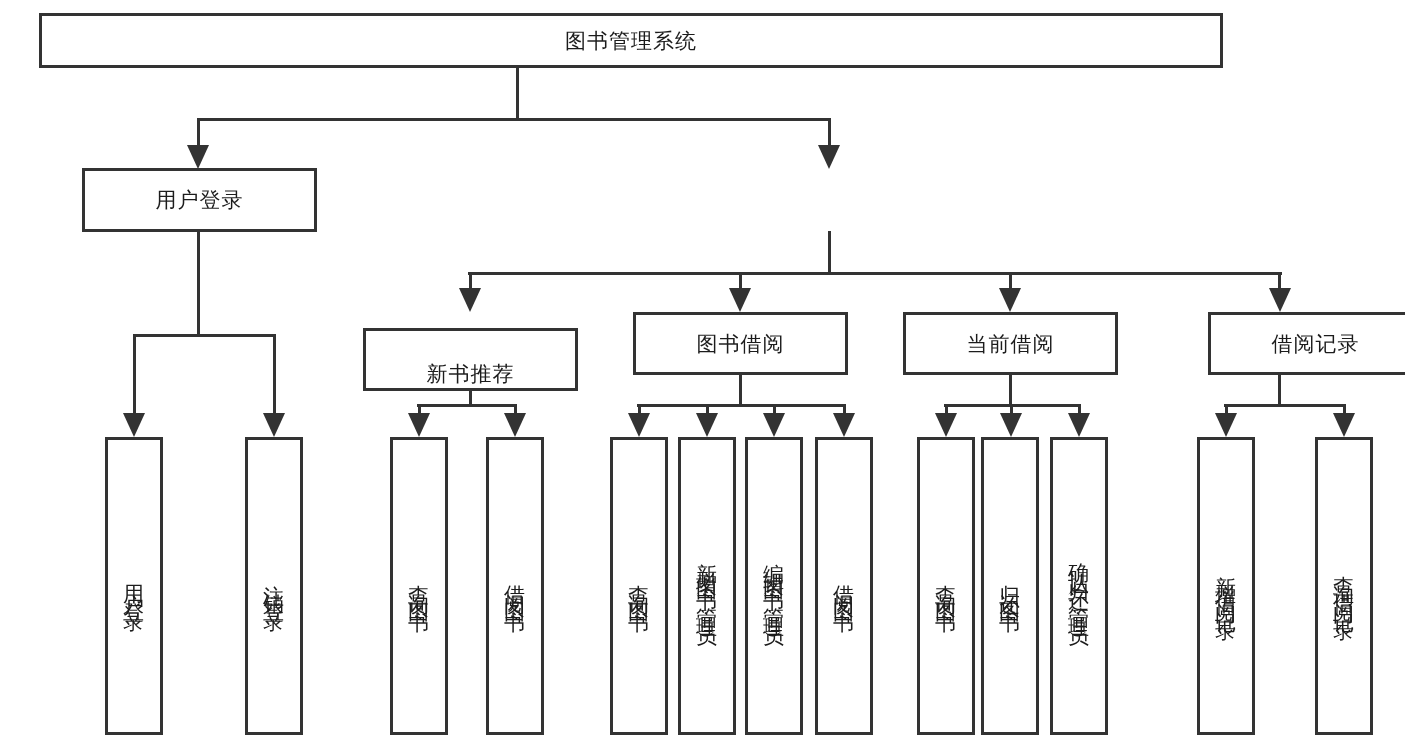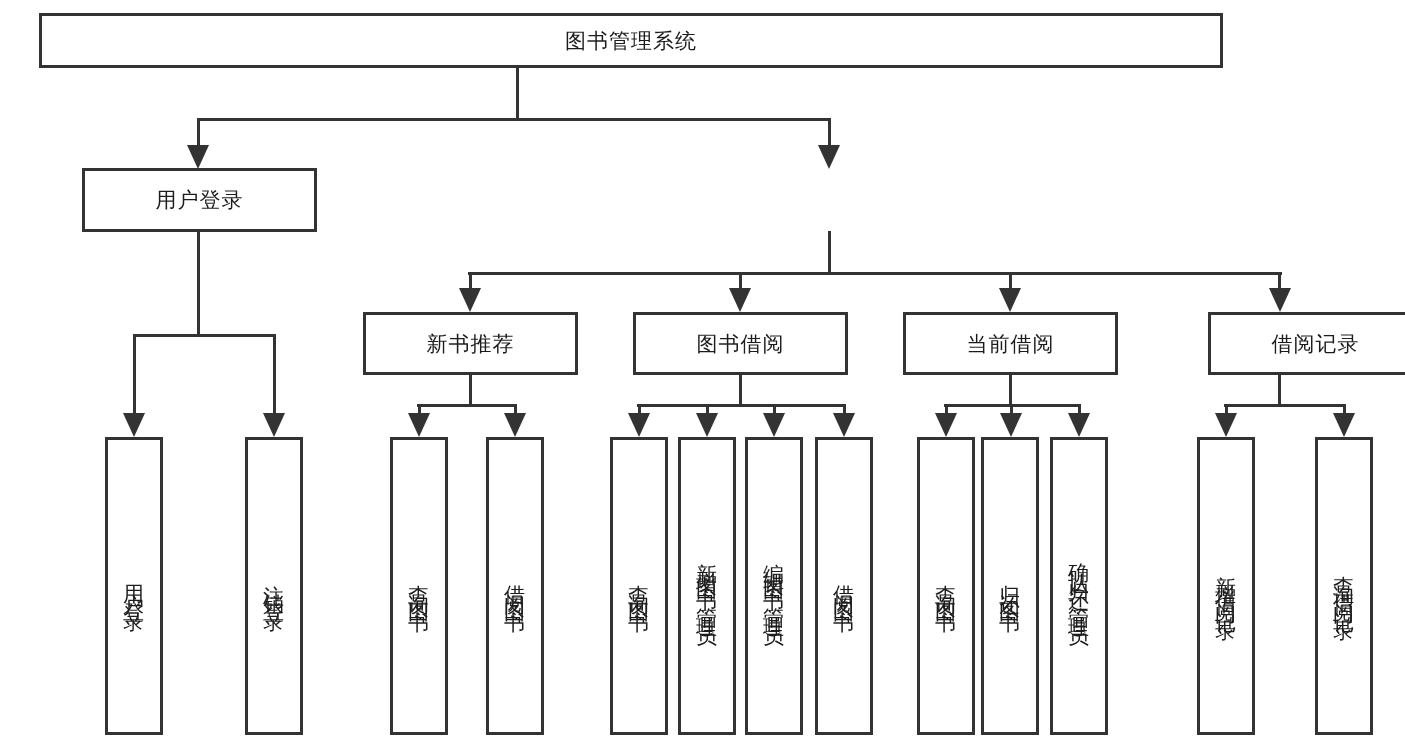--- a/index.html
+++ b/index.html
@@ -63,21 +63,21 @@
   <div class="hline" style="left:468px;top:272px;width:814px;height:3px;"></div>
   <div class="vline" style="left:469px;top:272px;width:3px;height:18px;"></div>
   <div class="arrow" style="left:459px;top:288px;"></div>
   <div class="vline" style="left:739px;top:272px;width:3px;height:18px;"></div>
   <div class="arrow" style="left:729px;top:288px;"></div>
   <div class="vline" style="left:1009px;top:272px;width:3px;height:18px;"></div>
   <div class="arrow" style="left:999px;top:288px;"></div>
   <div class="vline" style="left:1278px;top:272px;width:3px;height:18px;"></div>
   <div class="arrow" style="left:1269px;top:288px;"></div>
 
-  <div class="box" style="left:363px;top:312px;width:215px;height:63px;">
+  <div class="box" style="left:363px;top:328px;width:215px;height:63px;align-items:flex-end;">
     <span>新书推荐</span>
   </div>
   <div class="box" style="left:633px;top:312px;width:215px;height:63px;">
     <span>图书借阅</span>
   </div>
   <div class="box" style="left:903px;top:312px;width:215px;height:63px;">
     <span>当前借阅</span>
   </div>
   <div class="box" style="left:1172px;top:312px;width:215px;height:63px;margin-left:36px;">
     <span>借阅记录</span>

